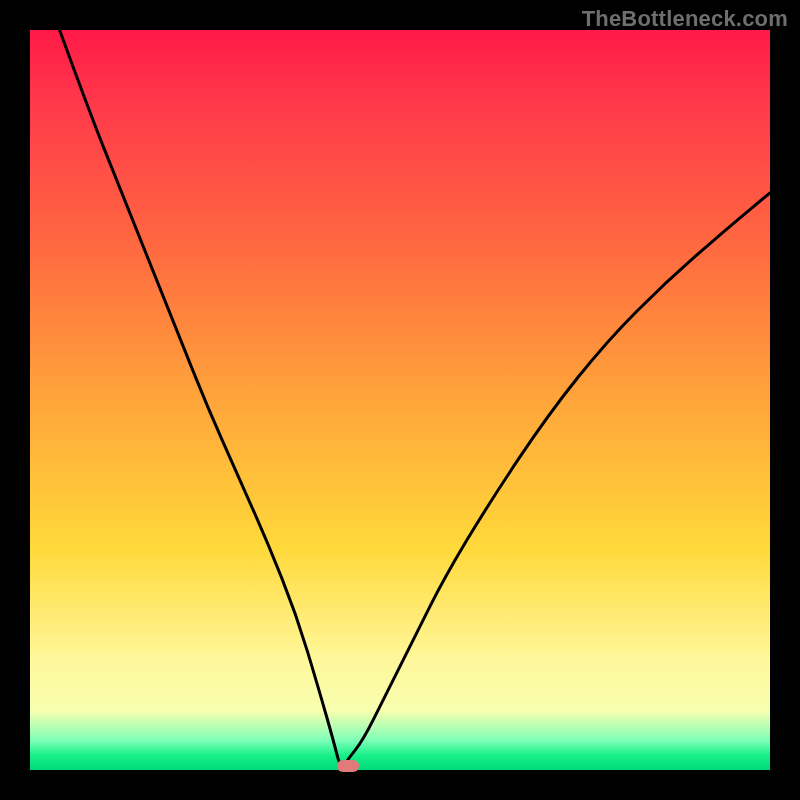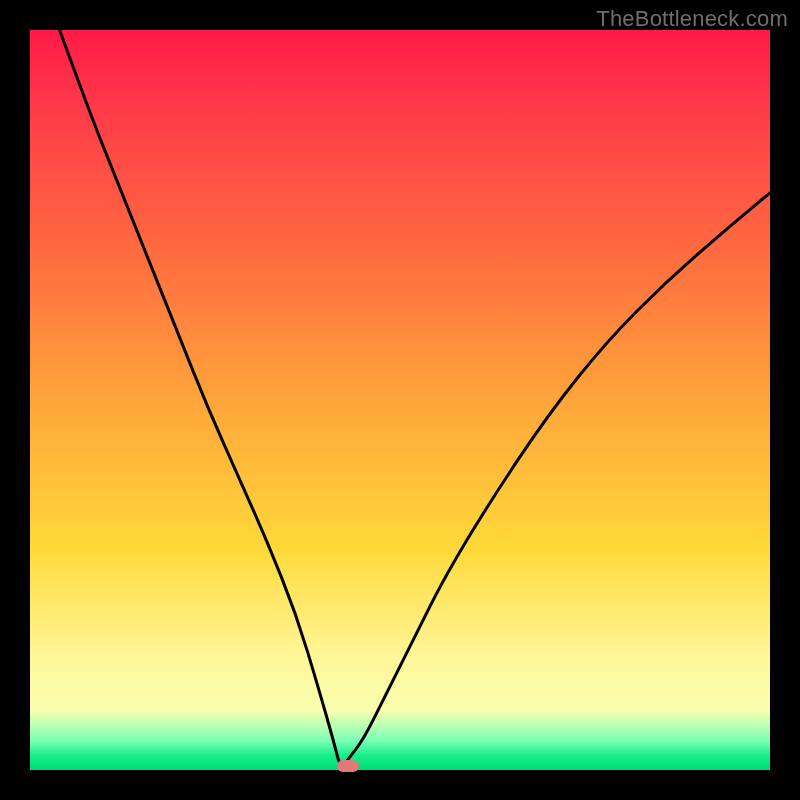--- a/index.html
+++ b/index.html
@@ -37,21 +37,21 @@
       #19f08a 98%,
       #00d978 100%
     );
   }
   .watermark {
     position: absolute;
     top: 6px;
     right: 12px;
     color: #6e6e6e;
     font-size: 22px;
-    font-weight: 400;
+    font-weight: 700;
     letter-spacing: 0.2px;
     user-select: none;
   }
   .curve-svg {
     position: absolute;
     left: 0;
     top: 0;
     width: 740px;
     height: 740px;
   }

